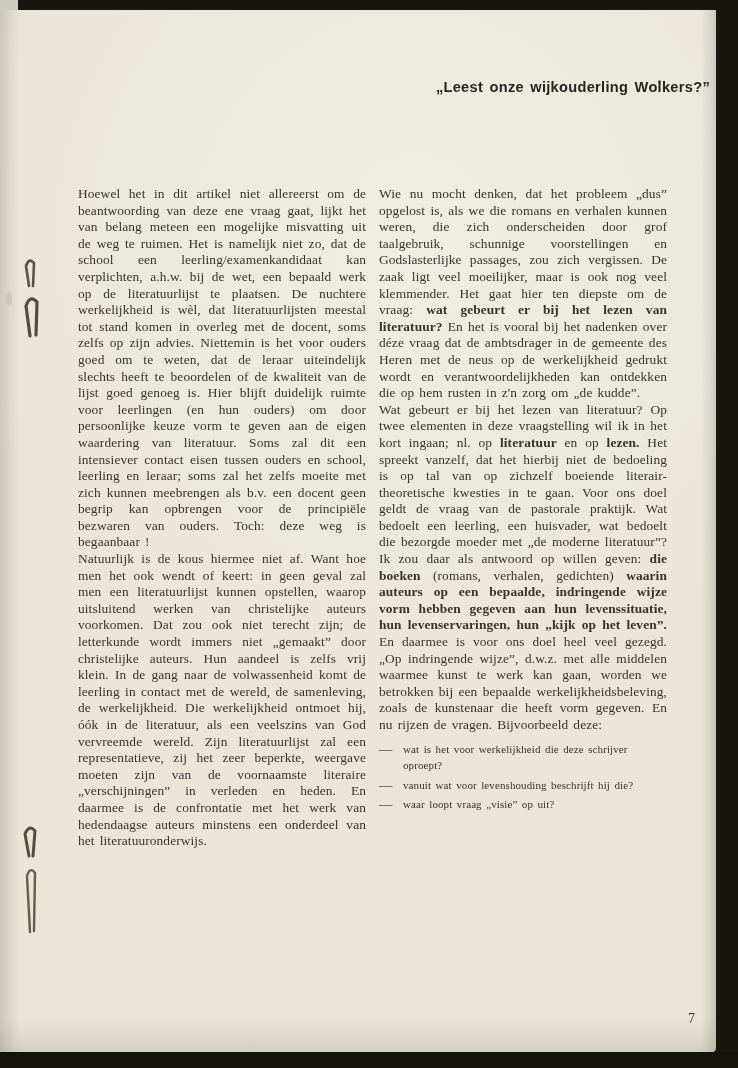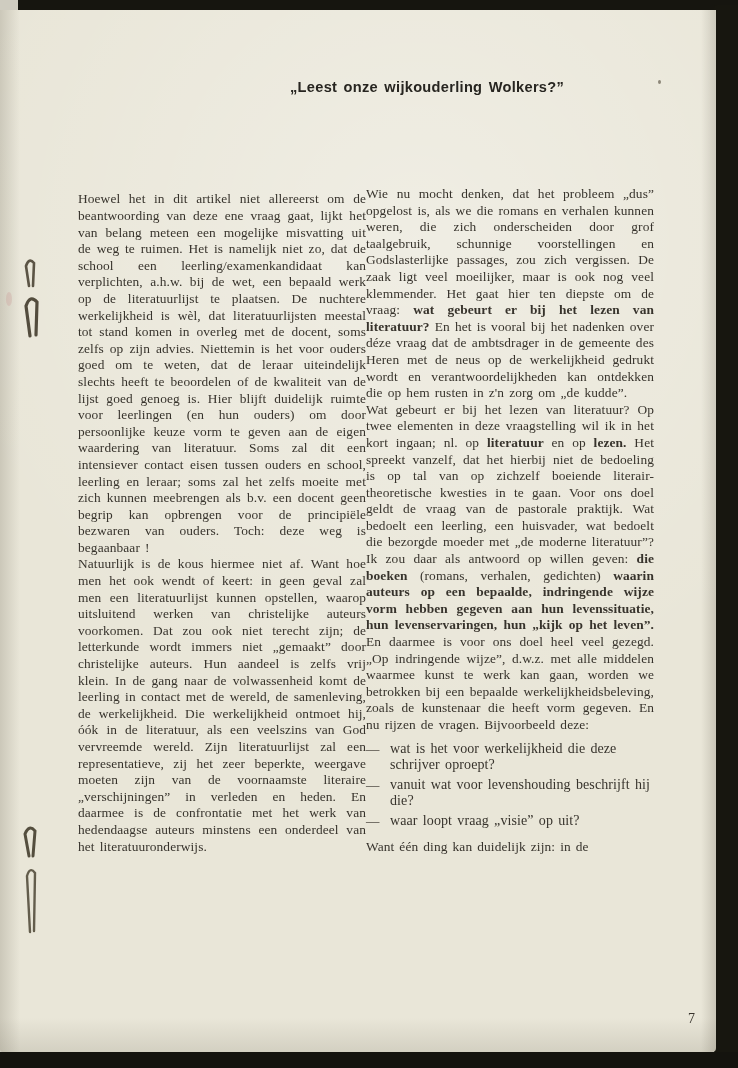--- a/index.html
+++ b/index.html
@@ -23,53 +23,53 @@
       linear-gradient(90deg, rgba(135,130,114,0.30) 0px, rgba(135,130,114,0) 20px),
       linear-gradient(270deg, rgba(120,114,98,0.28) 0px, rgba(120,114,98,0) 15px),
       linear-gradient(0deg, rgba(125,120,104,0.20) 0px, rgba(125,120,104,0) 34px),
       #e9e6d8;
     border-radius: 0 0 4px 3px;
     color: #37332c;
   }
 
   .header {
     position: absolute; top: 69px; left: 290px; width: 420px;
-    text-align: left;
+    text-align: right;
     font-family: "Liberation Sans", sans-serif;
     font-weight: bold;
     font-size: 14.6px;
     letter-spacing: 0.3px;
     word-spacing: 2px;
     color: #272520;
   }
 
   .columns {
     position: absolute; left: 78px; top: 176px; width: 589px;
-    display: flex;  align-items: flex-end;
+    display: flex; gap: 13px;
   }
   .col { width: 288px; }
   .col p {
     margin: 0;
     font-size: 13.4px;
     line-height: 16.6px;
     text-align: justify;
     word-spacing: 1.6px;
     letter-spacing: 0.1px;
   }
   .b { font-weight: 700; font-family: Liberation Serif, serif; }
 
   .qlist { margin: 7px 0 9px 0; }
   .qitem { display: flex; margin: 0 0 3px 0; }
   .qitem .dash {
     width: 24px; flex: 0 0 24px;
     font-size: 13.4px; line-height: 16.6px; color: #37332c;
   }
   .qitem .qtext {
     flex: 1;
-    font-size: 14px; line-height: 16.6px;
+    font-size: 11px; line-height: 16.6px;
     word-spacing: 1.6px; letter-spacing: 0.1px;
     text-align: left;
   }
   .closing { text-align: left !important; }
 
   .pagenum {
     position: absolute; top: 1001px; left: 688px; width: 24px;
     font-size: 14px; color: #37332c;
   }
 
@@ -121,20 +121,19 @@
         <div class="qitem">
           <span class="dash">—</span>
           <span class="qtext">vanuit wat voor levenshouding beschrijft hij die?</span>
         </div>
         <div class="qitem">
           <span class="dash">—</span>
           <span class="qtext">waar loopt vraag „visie” op uit?</span>
         </div>
       </div>
 
-      <p class="closing">Want één ding kan duidelijk zijn: in de</p>
     </div>
 
   </div>
 
   <div class="pagenum">7</div>
 
 </div>
 
 </body></html>

